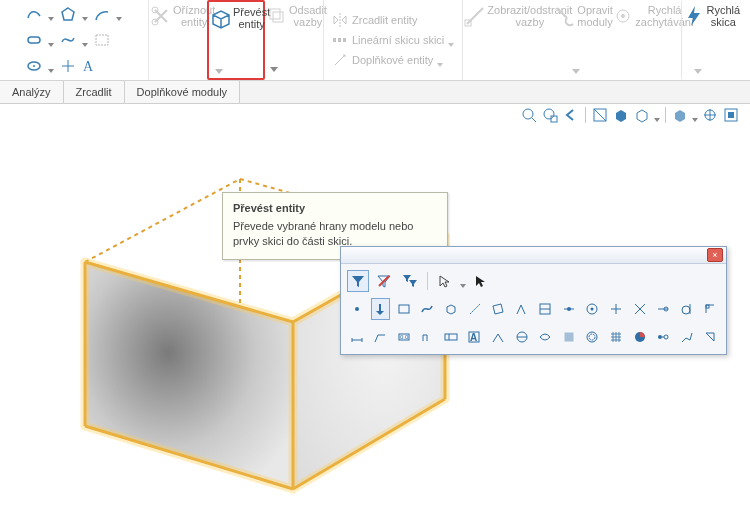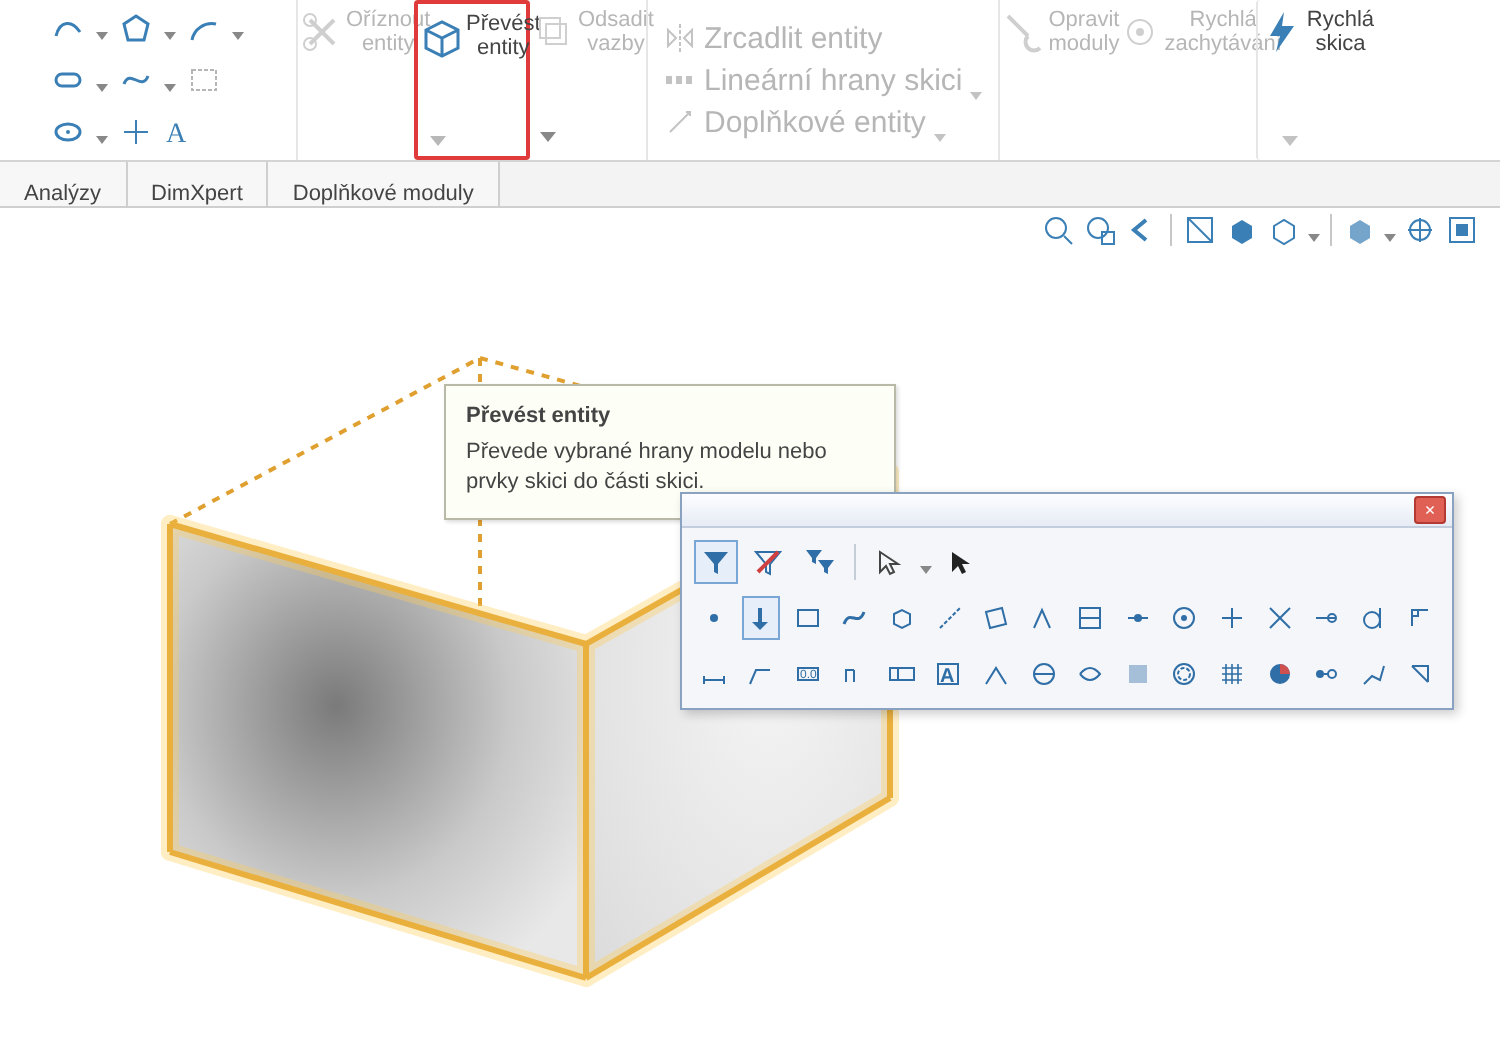--- a/index.html
+++ b/index.html
@@ -10,39 +10,39 @@
 .mini-ico{width:16px;height:16px;display:flex;align-items:center;justify-content:center;color:#3a7fb5}
 .mini-caret{width:6px;height:6px;display:inline-block}
 .big-btn{display:flex;flex-direction:row;justify-content:flex-start;width:58px;height:76px;padding-top:4px;border-radius:2px;color:#9a9a9a;text-align:center;line-height:1.1}
 .big-btn.active{color:#444}
 .big-btn.hi{border:2px solid #e03a3a;color:#444;width:54px;height:72px}
 .big-btn .ico{width:24px;height:24px;margin-bottom:2px;display:flex;align-items:center;justify-content:center}
 .big-btn .lbl{font-size:11px}
 .big-btn .caret{margin-top:auto;margin-bottom:4px}
 .dimmed{color:#b6b6b6}
 .tabs{height:22px;background:#f3f3f3;border-bottom:1px solid #cfcfcf;display:flex;align-items:stretch}
-.tab{padding:0 12px;display:flex;align-items:flex-end;border-right:1px solid #cfcfcf;background:#f7f7f7;font-size:11px}
+.tab{padding:0 12px;display:flex;align-items:center;border-right:1px solid #cfcfcf;background:#f7f7f7;font-size:11px}
 .viewport{position:relative;width:100%;height:calc(521px - 80px - 22px);background:#fff}
 .view-toolbar{position:absolute;top:0;right:10px;display:flex;gap:3px;align-items:center;height:22px}
 .vt-ico{width:18px;height:18px;display:flex;align-items:center;justify-content:center;color:#3a7fb5}
 .vt-sep{width:1px;height:16px;background:#c7c7c7;margin:0 2px}
 .tooltip{position:absolute;left:222px;top:88px;width:204px;background:#fdfef6;border:1px solid #b9b9a8;padding:8px 10px 10px 10px;font-size:11px;line-height:1.35;box-shadow:1px 1px 2px rgba(0,0,0,.15)}
 .tooltip .ttl{font-weight:700;margin-bottom:3px}
 .palette{position:absolute;left:340px;top:142px;width:385px;background:#f4f6f9;border:1px solid #8aa2c2;box-shadow:2px 2px 5px rgba(0,0,0,.2)}
 .palette .titlebar{height:16px;background:linear-gradient(#fdfdff,#e6ecf5);border-bottom:1px solid #c4cddd;position:relative}
 .palette .close{position:absolute;right:3px;top:1px;width:14px;height:12px;background:#e06055;border:1px solid #b33a32;border-radius:2px;color:#fff;font-size:9px;display:flex;align-items:center;justify-content:center;line-height:1}
 .palette .body{padding:6px}
 .palette .r{display:flex;gap:4px;align-items:center;margin-bottom:6px;flex-wrap:nowrap}
 .palette .pico{width:20px;height:20px;border:1px solid transparent;display:flex;align-items:center;justify-content:center;color:#2f6ea6}
 .palette .pico.sel{border:1px solid #7aa6d6;background:#e6eff9}
 .palette .psep{width:1px;height:18px;background:#c6cdd7;margin:0 2px}
 svg{display:block}
 .caret svg,.mini-caret svg{display:inline-block}
 .txtcol{display:flex;flex-direction:column;gap:4px;align-items:flex-start;justify-content:center;height:100%;padding:0 4px}
-.txtcol .line{display:flex;align-items:center;gap:4px;color:#b6b6b6;font-size:15px;white-space:nowrap}
+.txtcol .line{display:flex;align-items:center;gap:4px;color:#b6b6b6;font-size:11px;white-space:nowrap}
 .txtcol .line .ico16{width:16px;height:16px;color:#c3c3c3}
 </style>
 </head>
 <body>
 
 <div class="ribbon">
 
   <div class="ribbon-group" style="width:140px">
     <div class="rg-small-rows">
       <div class="row">
@@ -167,39 +167,51 @@
           <span>Zrcadlit entity</span>
         </div>
       <div class="line">
           <span class="ico16">
             <svg width="16" height="16">
               <rect x="1" y="6" width="3" height="4" fill="#c3c3c3"></rect>
               <rect x="6" y="6" width="3" height="4" fill="#c3c3c3"></rect>
               <rect x="11" y="6" width="3" height="4" fill="#c3c3c3"></rect>
             </svg>
           </span>
-          <span>Lineární hrany skici</span>
+          <span>Lineární skicu skici</span>
           <span class="mini-caret"><svg width="6" height="4">
               <path d="M0 0 L6 0 L3 4 Z" fill="#c3c3c3"></path>
             </svg></span>
         </div>
       <div class="line">
           <span class="ico16">
             <svg width="16" height="16">
               <path d="M3 13 L13 3 M11 3 L13 3 L13 5" fill="none" stroke="#c3c3c3"></path>
             </svg>
           </span>
           <span>Doplňkové entity</span>
           <span class="mini-caret"><svg width="6" height="4">
               <path d="M0 0 L6 0 L3 4 Z" fill="#c3c3c3"></path>
             </svg></span>
         </div>
     </div>
   </div>
 
+  <div class="big-btn dimmed" style="width:90px">
+    <span class="ico">
+        <svg width="24" height="24">
+          <line x1="4" y1="20" x2="20" y2="4" stroke="#cfcfcf" stroke-width="2"></line>
+          <rect x="2" y="16" width="6" height="6" fill="none" stroke="#cfcfcf"></rect>
+        </svg>
+      </span>
+    <span class="lbl">Zobrazit/odstranit vazby</span>
+    <span class="caret"><svg width="8" height="5">
+          <path d="M0 0 L8 0 L4 5 Z" fill="#c3c3c3"></path>
+        </svg></span>
+  </div>
 
   <div class="big-btn dimmed">
     <span class="ico">
         <svg width="24" height="24">
           <path d="M4 4 L14 14 M14 14 A4 4 0 1 0 20 20" fill="none" stroke="#cfcfcf" stroke-width="2"></path>
         </svg>
       </span>
     <span class="lbl">Opravit moduly</span>
   </div>
 
@@ -225,21 +237,21 @@
     <span class="lbl" style="font-weight:400">Rychlá skica</span>
   </div>
 
 </div>
 
 <div class="tabs">
   <div class="tab">
       <span>Analýzy</span>
     </div>
   <div class="tab">
-      <span>DimXpert</span>
+      <span>Zrcadlit</span>
     </div>
   <div class="tab">
       <span>Doplňkové moduly</span>
     </div>
 </div>
 
 <div class="viewport">
 
   <div class="view-toolbar">
     <span class="vt-ico">

